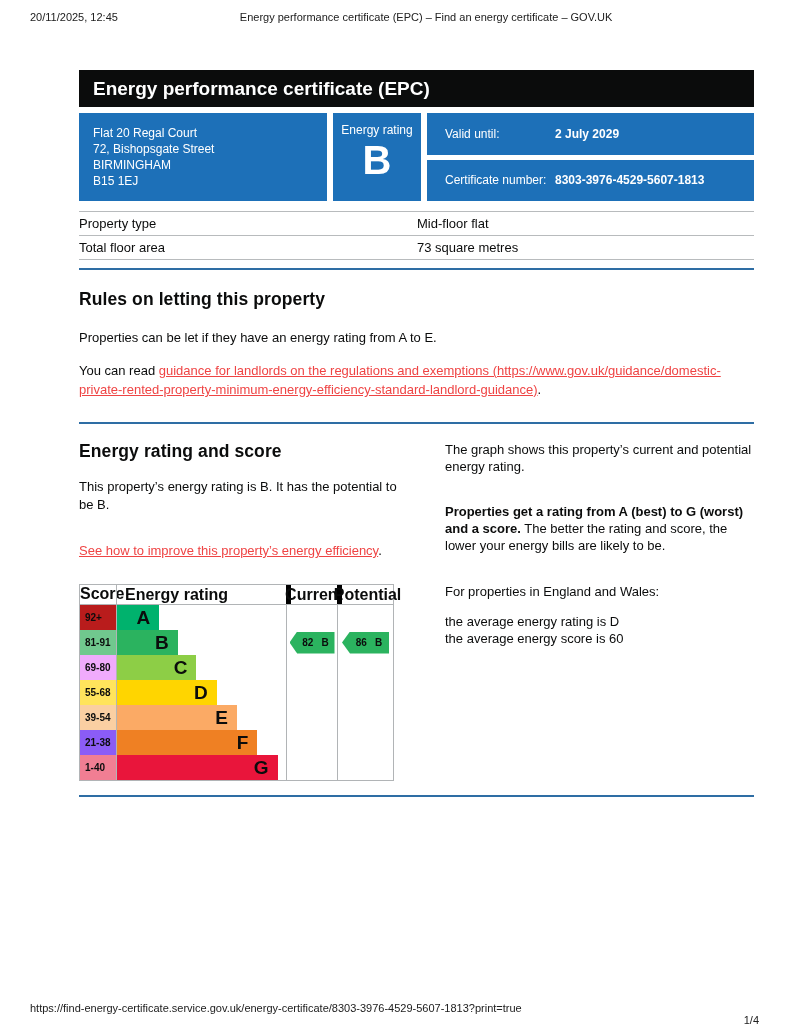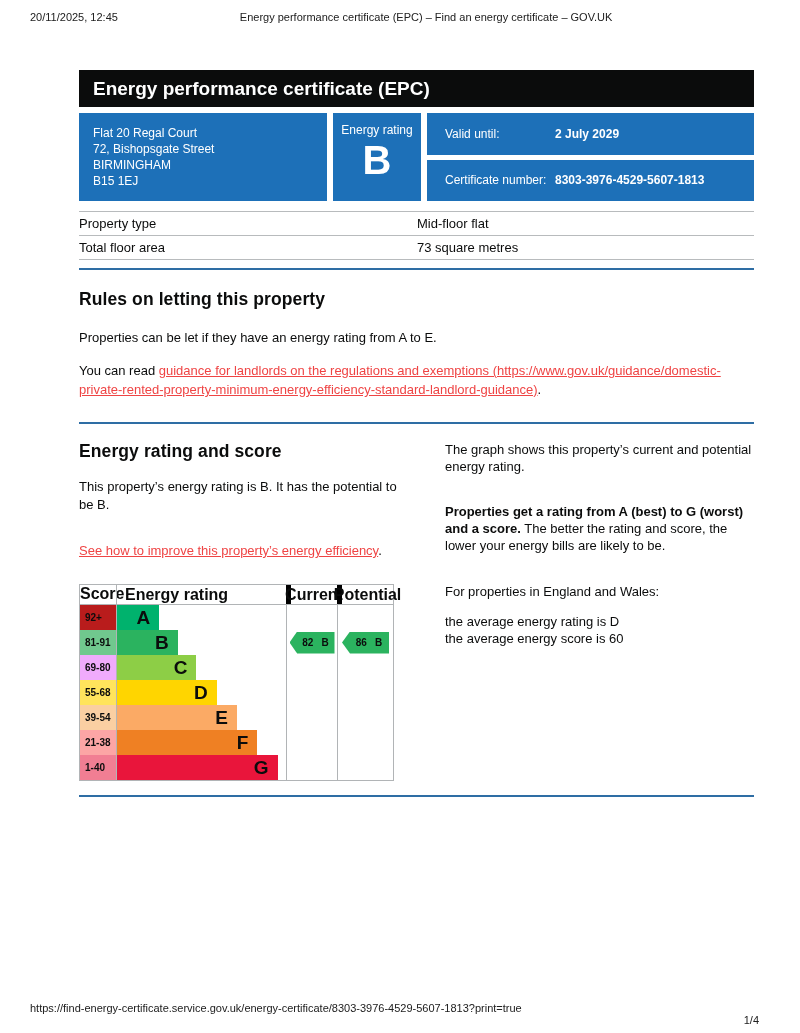--- a/index.html
+++ b/index.html
@@ -193,21 +193,21 @@
             </div>
             <div class="chart-row">
               <div class="c-score" style="background: rgb(250, 207, 162);">39-54</div>
               <div class="c-rating">
                 <div class="band-bar" style="background: rgb(251, 170, 101); width: 71%;">E</div>
               </div>
               <div class="c-cur"></div>
               <div class="c-pot"></div>
             </div>
             <div class="chart-row">
-              <div class="c-score" style="background: #fca5a5;">21-38</div>
+              <div class="c-score" style="background: #8b5cf6;">21-38</div>
               <div class="c-rating">
                 <div class="band-bar" style="background: rgb(239, 128, 35); width: 83%;">F</div>
               </div>
               <div class="c-cur"></div>
               <div class="c-pot"></div>
             </div>
             <div class="chart-row">
               <div class="c-score" style="background: rgb(241, 126, 147);">1-40</div>
               <div class="c-rating">
                 <div class="band-bar" style="background: rgb(233, 21, 59); width: 95%;">G</div>

